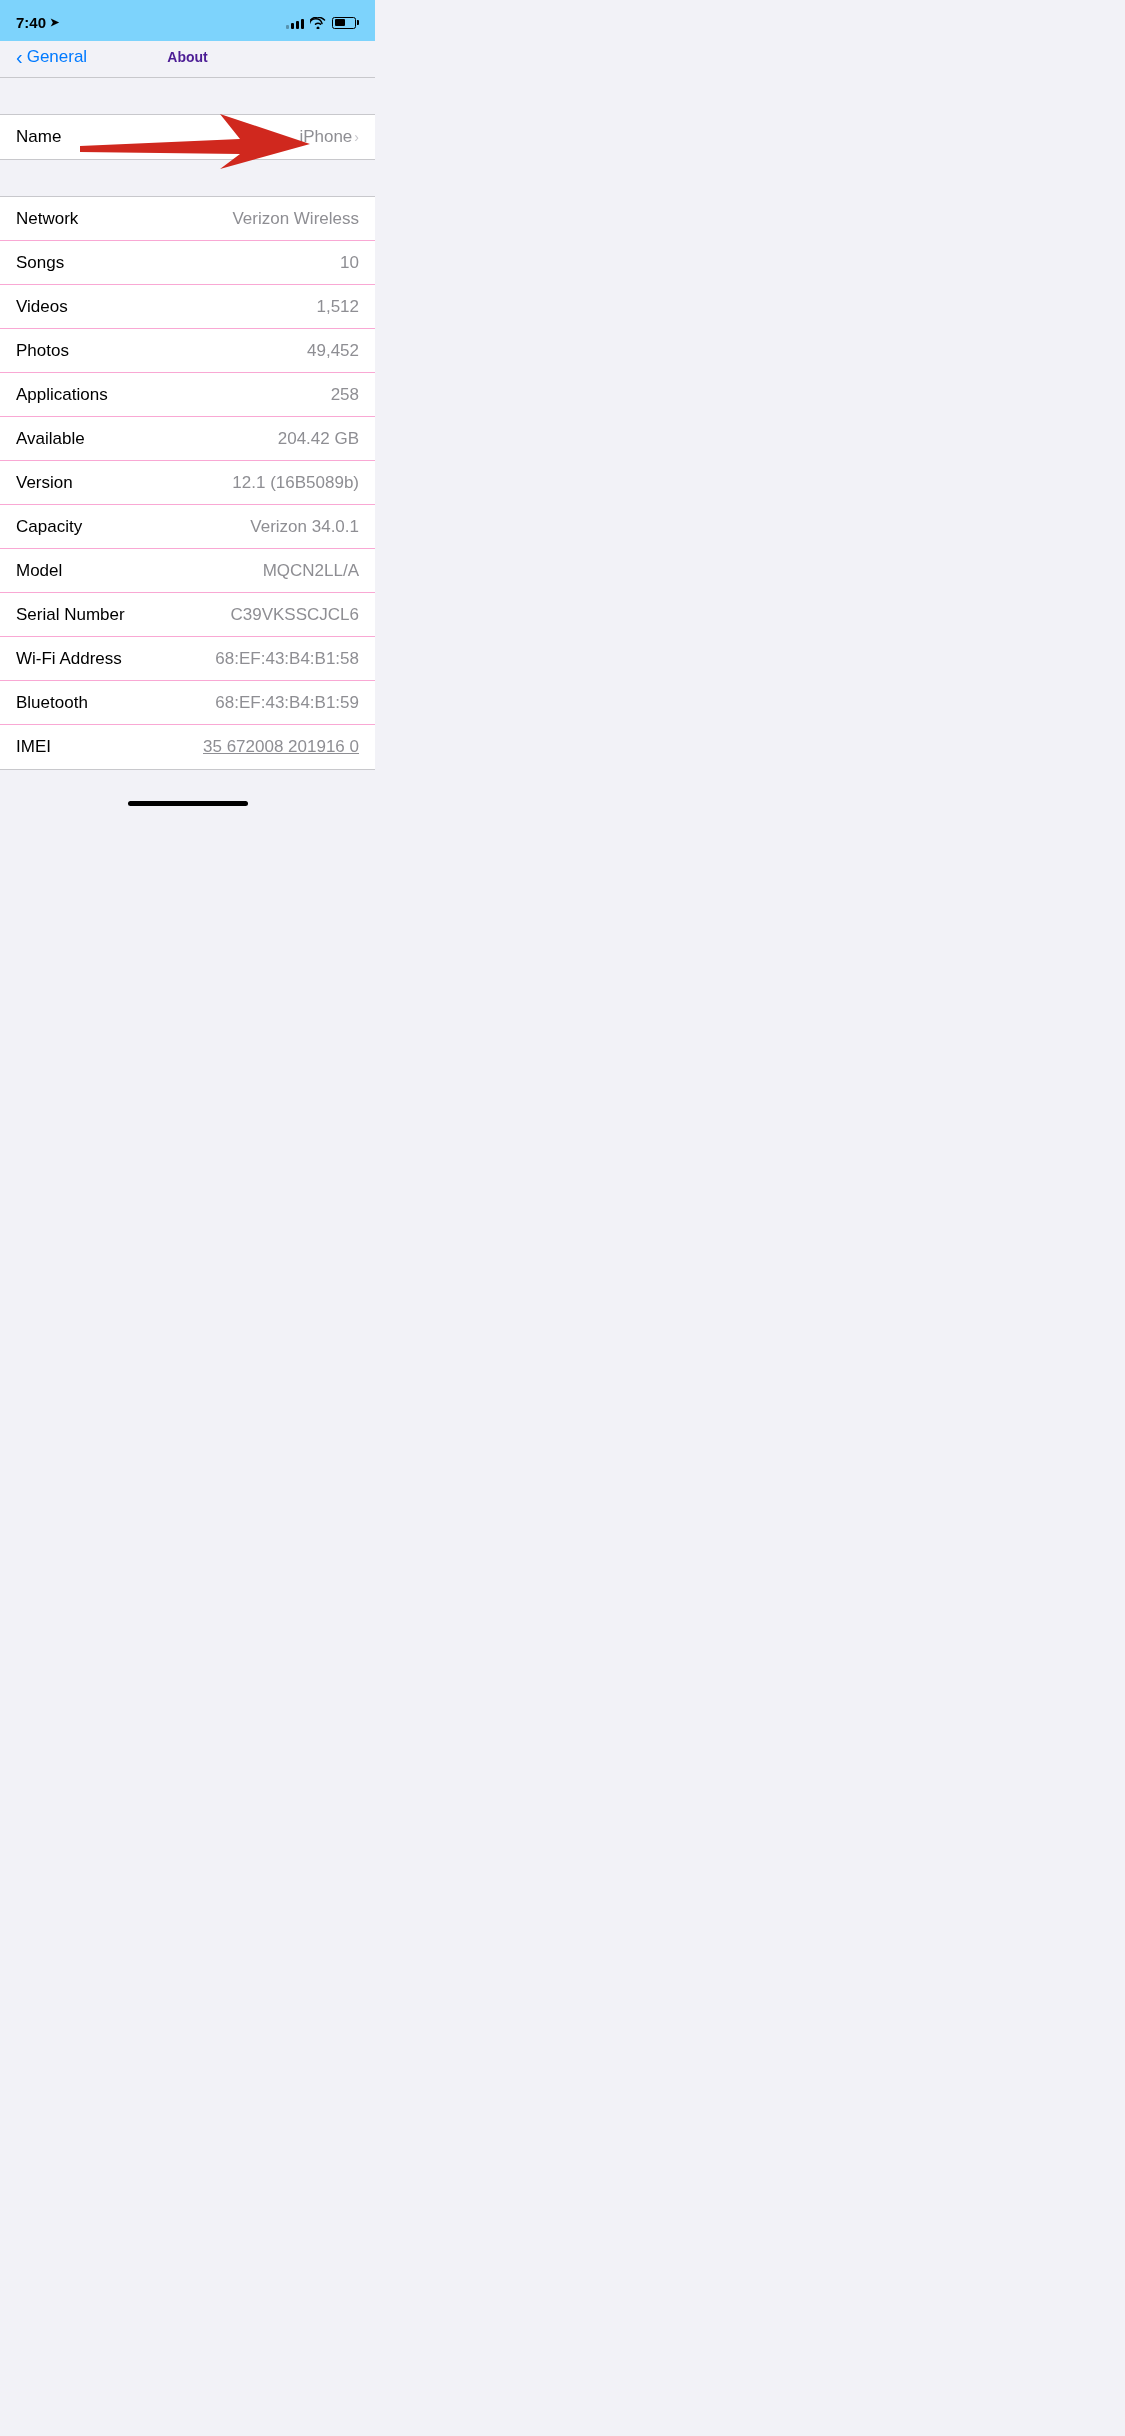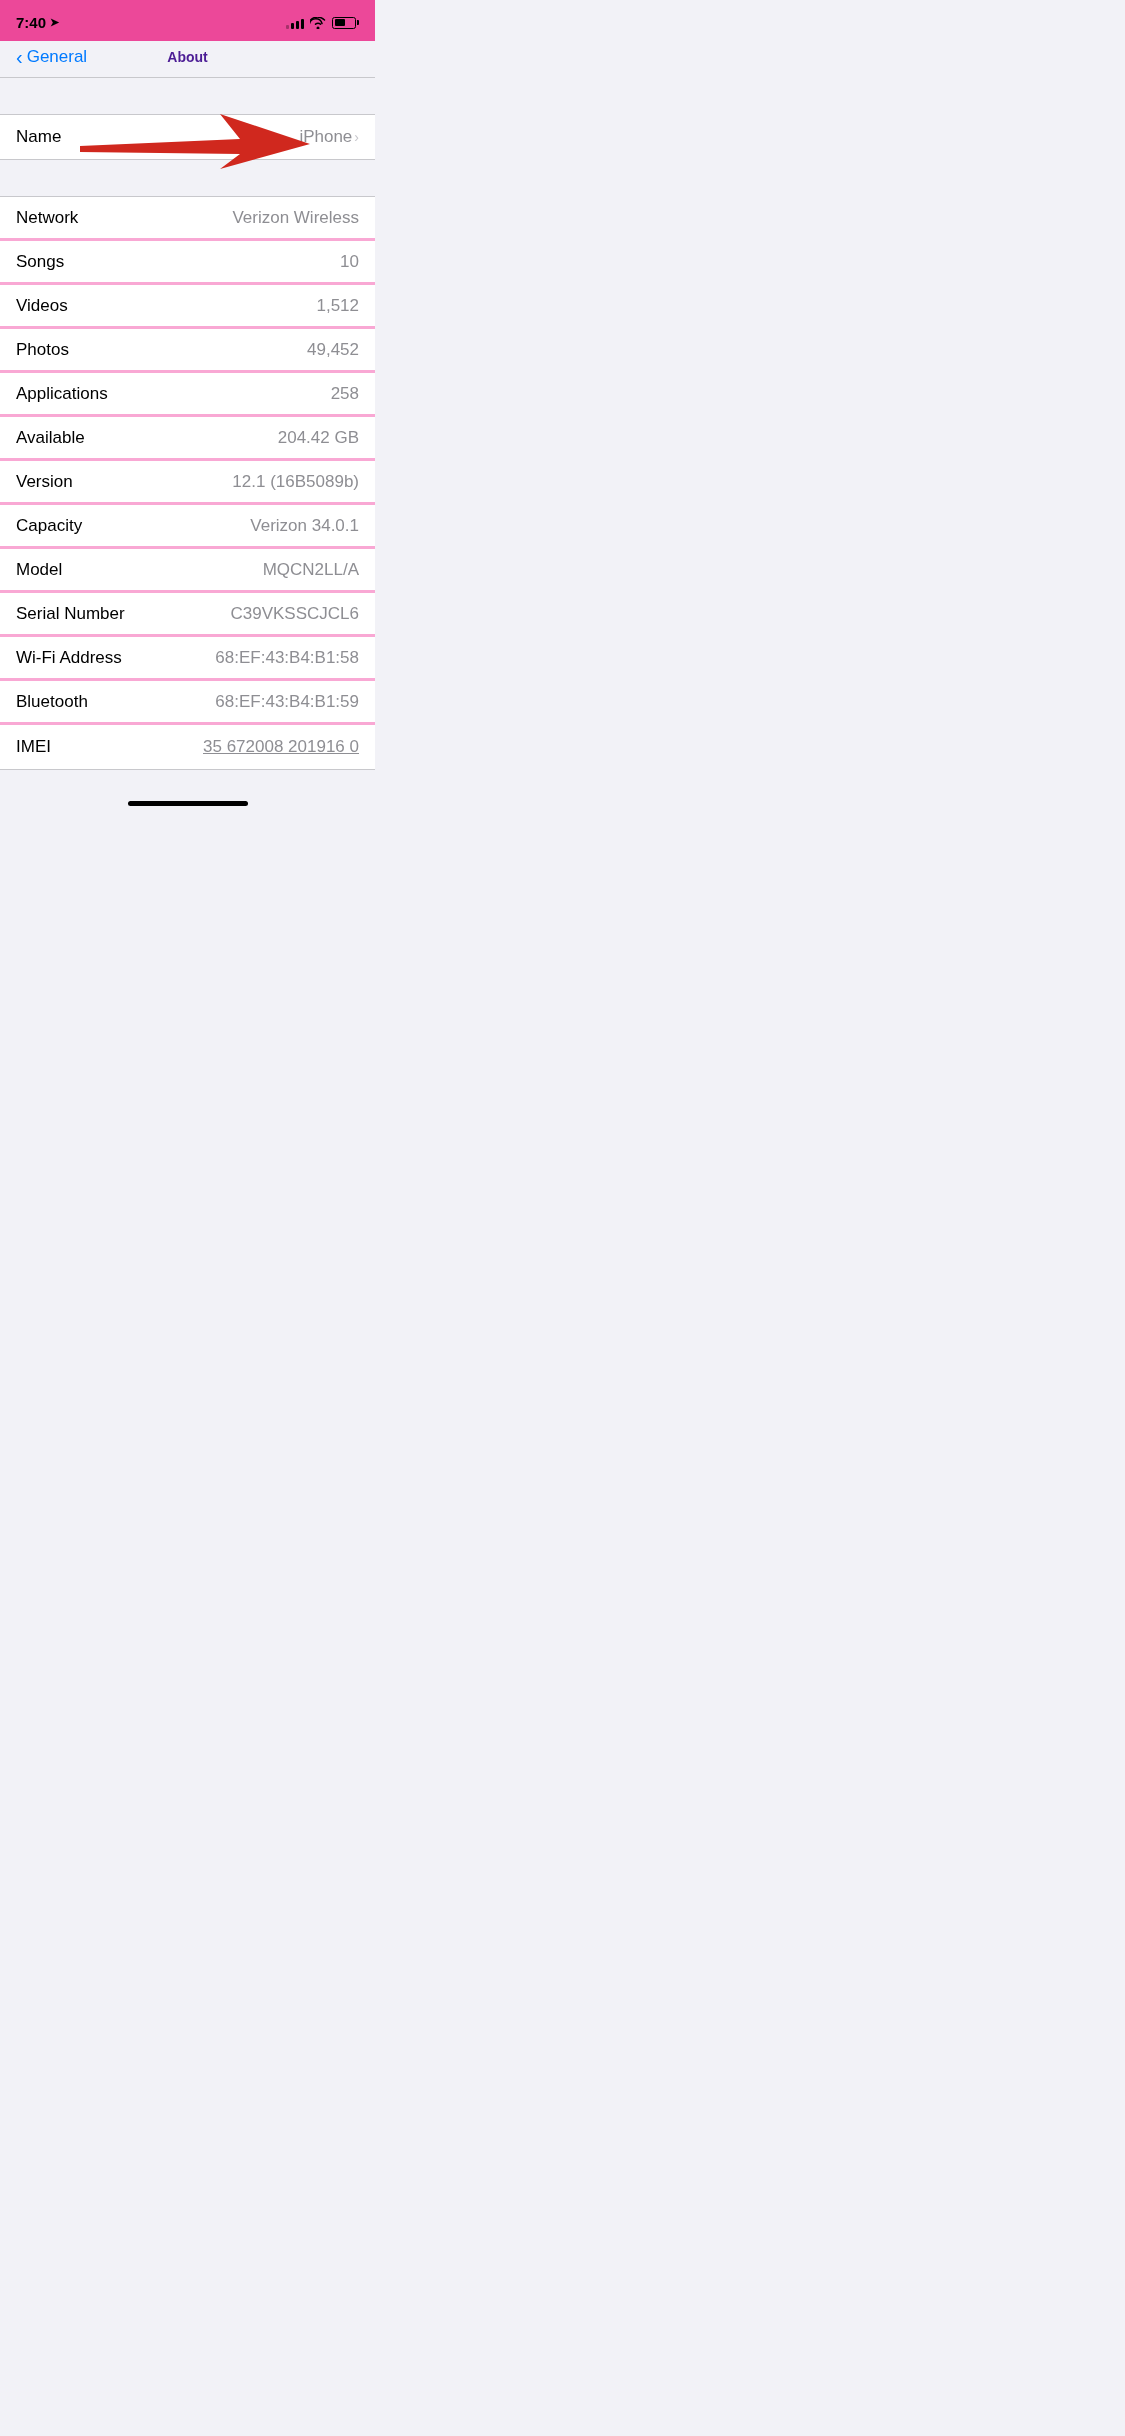--- a/index.html
+++ b/index.html
@@ -13,21 +13,21 @@
       overflow-x: hidden;
       position: relative;
     }
 
     
     .status-bar {
       display: flex;
       justify-content: space-between;
       align-items: center;
       padding: 14px 16px 10px 16px;
-      background: #ec4899;
+      background: #7dd3fc;
     }
 
     .status-time {
       font-size: 15px;
       font-weight: 600;
       color: #000;
       display: flex;
       align-items: center;
       gap: 4px;
     }
@@ -143,21 +143,21 @@
       border-top: 1px solid #c8c8cc;
       border-bottom: 1px solid #c8c8cc;
     }
 
     .list-item {
       display: flex;
       align-items: center;
       justify-content: space-between;
       padding: 0 16px;
       min-height: 44px;
-      border-bottom: 3px solid #f9a8d4;
+      border-bottom: 1px solid #f9a8d4;
       background: #fff;
       position: relative;
     }
 
     .list-item:last-child {
       border-bottom: none;
     }
 
     .list-item-label {
       font-size: 17px;

